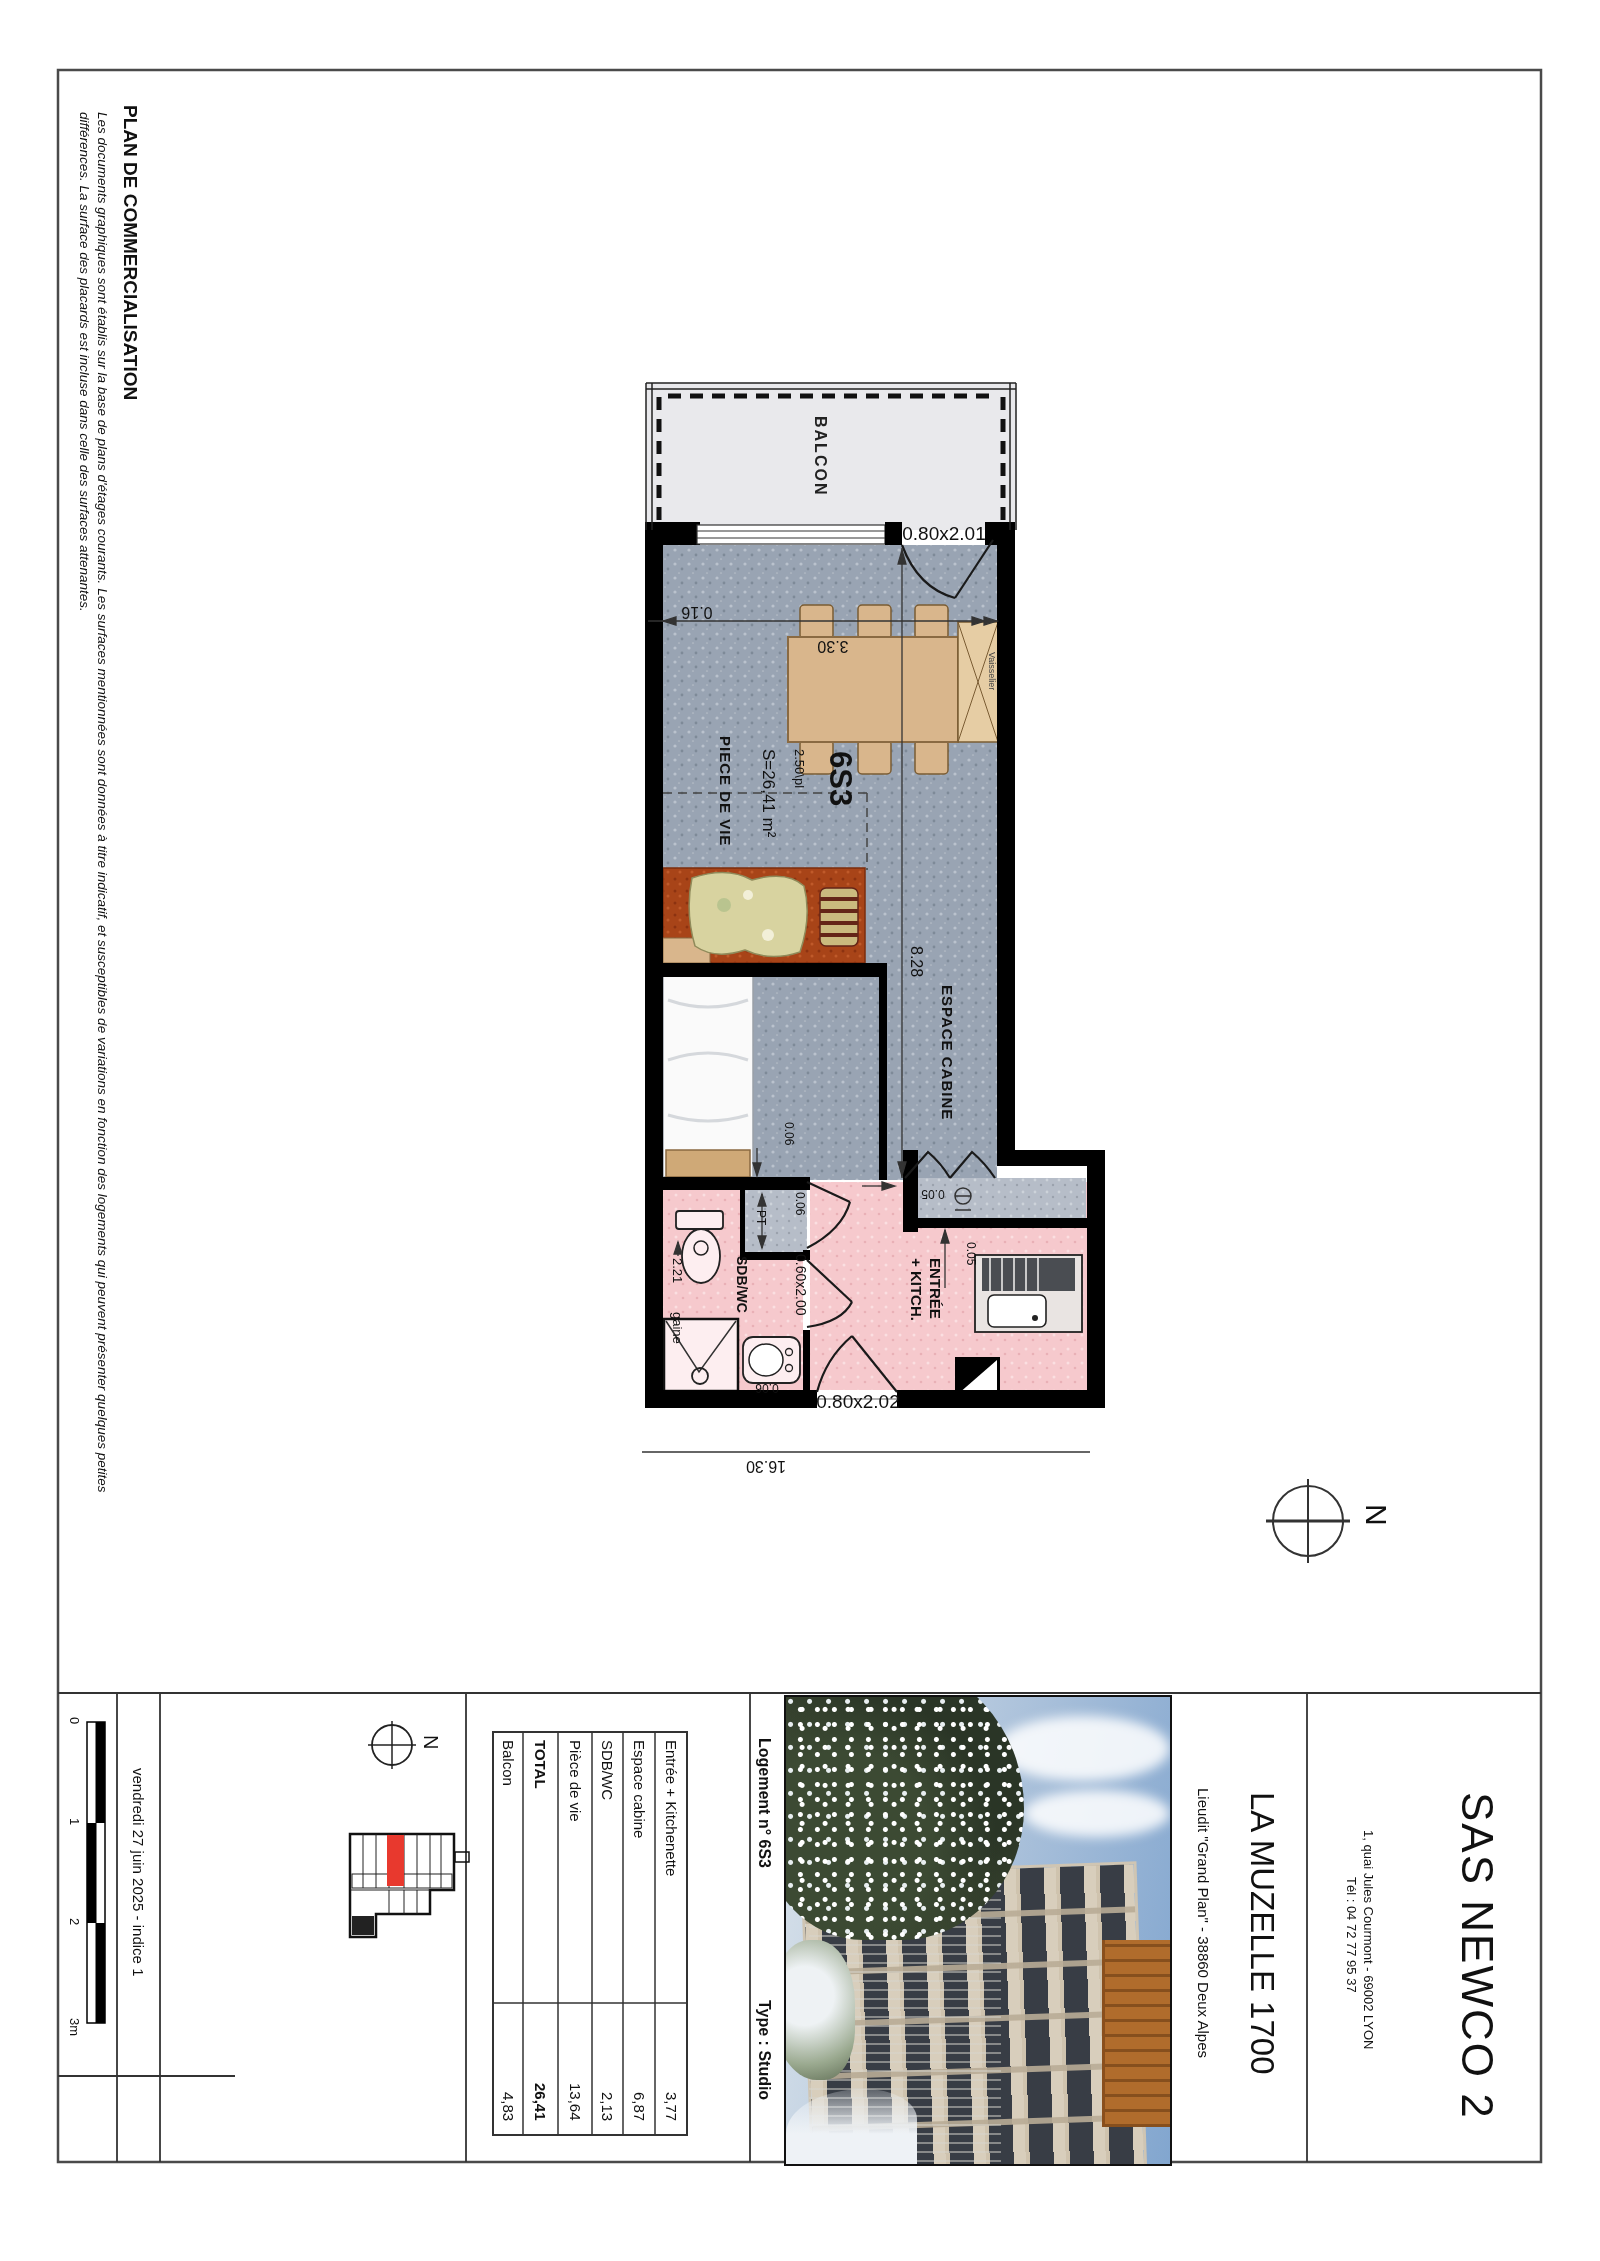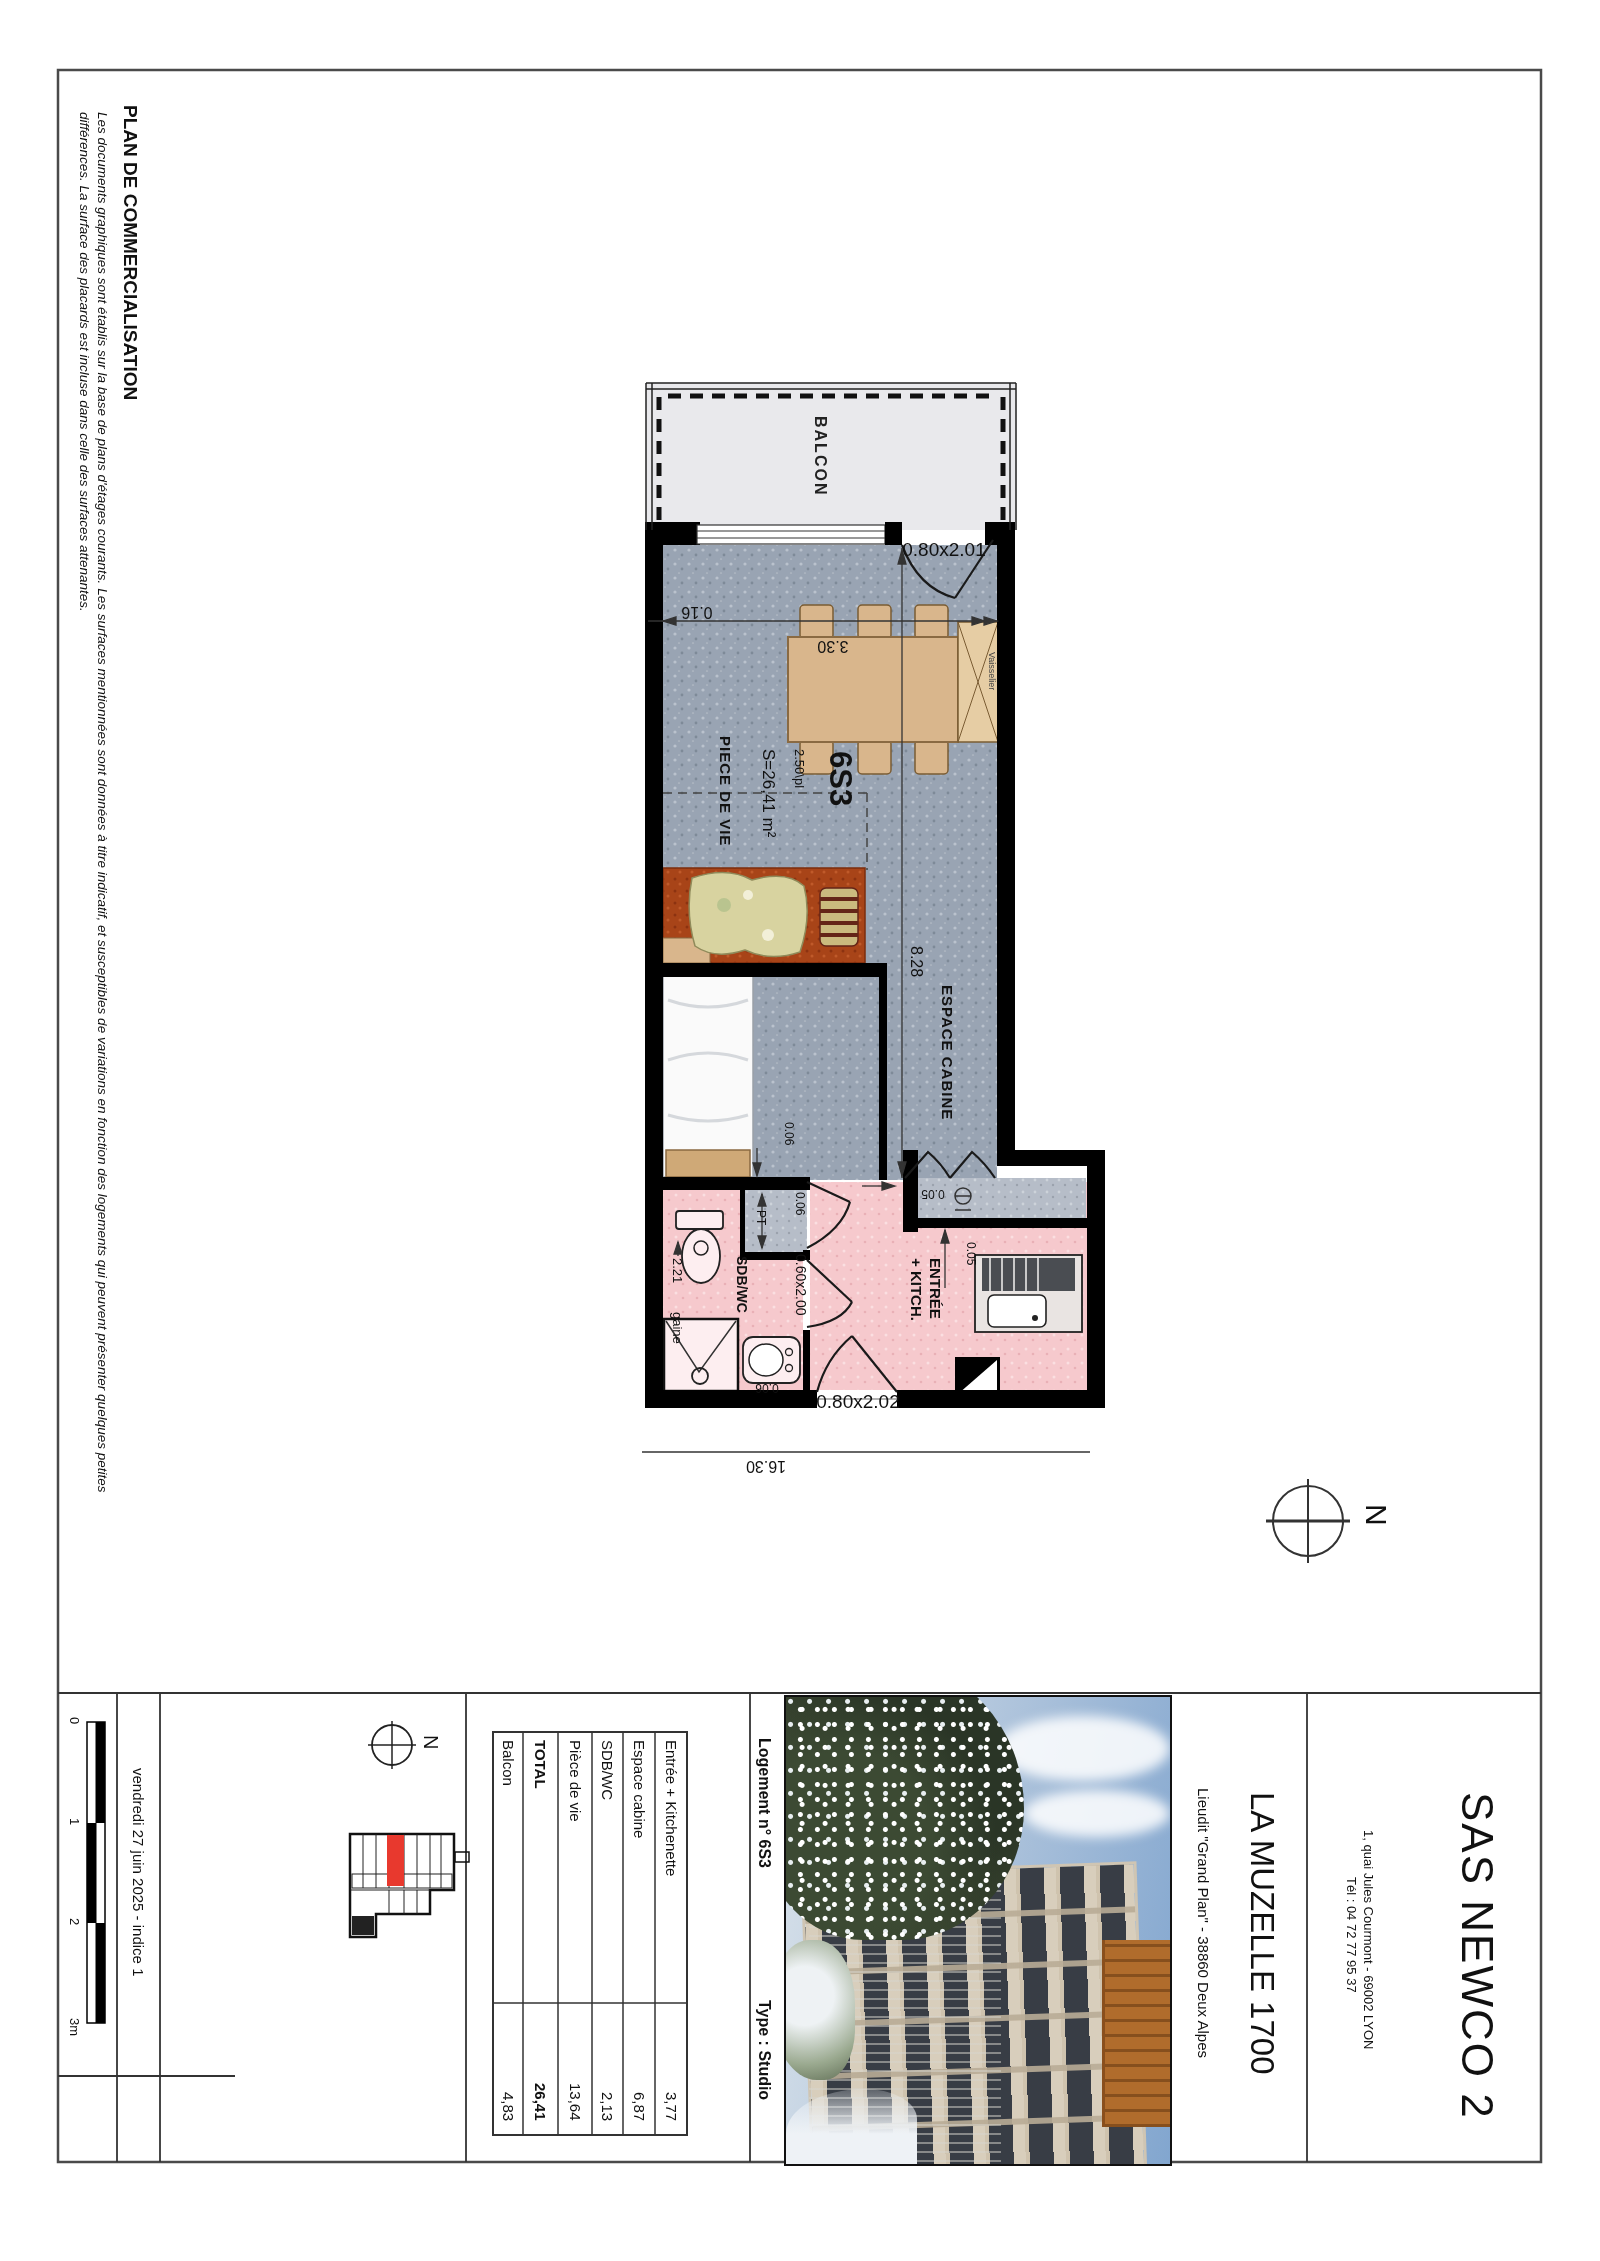--- a/index.html
+++ b/index.html
@@ -272,21 +272,21 @@
     <div class="ph-tree"></div>
     <div class="ph-tree2"></div>
     <div class="ph-snow"></div>
   </div>
 
   <div class="vt b" style="left:140px;top:105px;font-size:19px;">PLAN DE COMMERCIALISATION</div>
   <div class="vt it" style="left:109px;top:112px;font-size:13.5px;">Les documents graphiques sont établis sur la base de plans d'étages courants. Les surfaces mentionnées sont données à titre indicatif, et susceptibles de variations en fonction des logements qui peuvent présenter quelques petites</div>
   <div class="vt it" style="left:91px;top:112px;font-size:13.5px;">différences. La surface des placards est incluse dans celle des surfaces attenantes.</div>
 
   <div class="vt" style="left:828px;top:416px;font-size:16px;font-weight:600;letter-spacing:2px;color:#222;">BALCON</div>
-  <div class="hc" style="left:944px;top:549px;font-size:19px;">0.80x2.01</div>
+  <div class="hc" style="left:944px;top:533px;font-size:19px;">0.80x2.01</div>
   <div class="r180" style="left:697px;top:612px;font-size:16px;">0.16</div>
   <div class="r180" style="left:833px;top:646px;font-size:16px;">3.30</div>
   <div class="vt b" style="left:856px;top:751px;font-size:31px;">6S3</div>
   <div class="vt" style="left:806px;top:749px;font-size:13px;">2.50\pl</div>
   <div class="vt" style="left:777px;top:749px;font-size:17px;">S=26,41 m²</div>
   <div class="vt" style="left:733px;top:736px;font-size:15px;font-weight:600;letter-spacing:1px;">PIECE DE VIE</div>
   <div class="vt" style="left:924px;top:946px;font-size:16px;">8.28</div>
   <div class="vt" style="left:955px;top:985px;font-size:15px;font-weight:600;letter-spacing:1px;">ESPACE CABINE</div>
   <div class="vt" style="left:795px;top:1122px;font-size:12px;">0.06</div>
   <div class="vt" style="left:806px;top:1192px;font-size:12px;">0.06</div>

